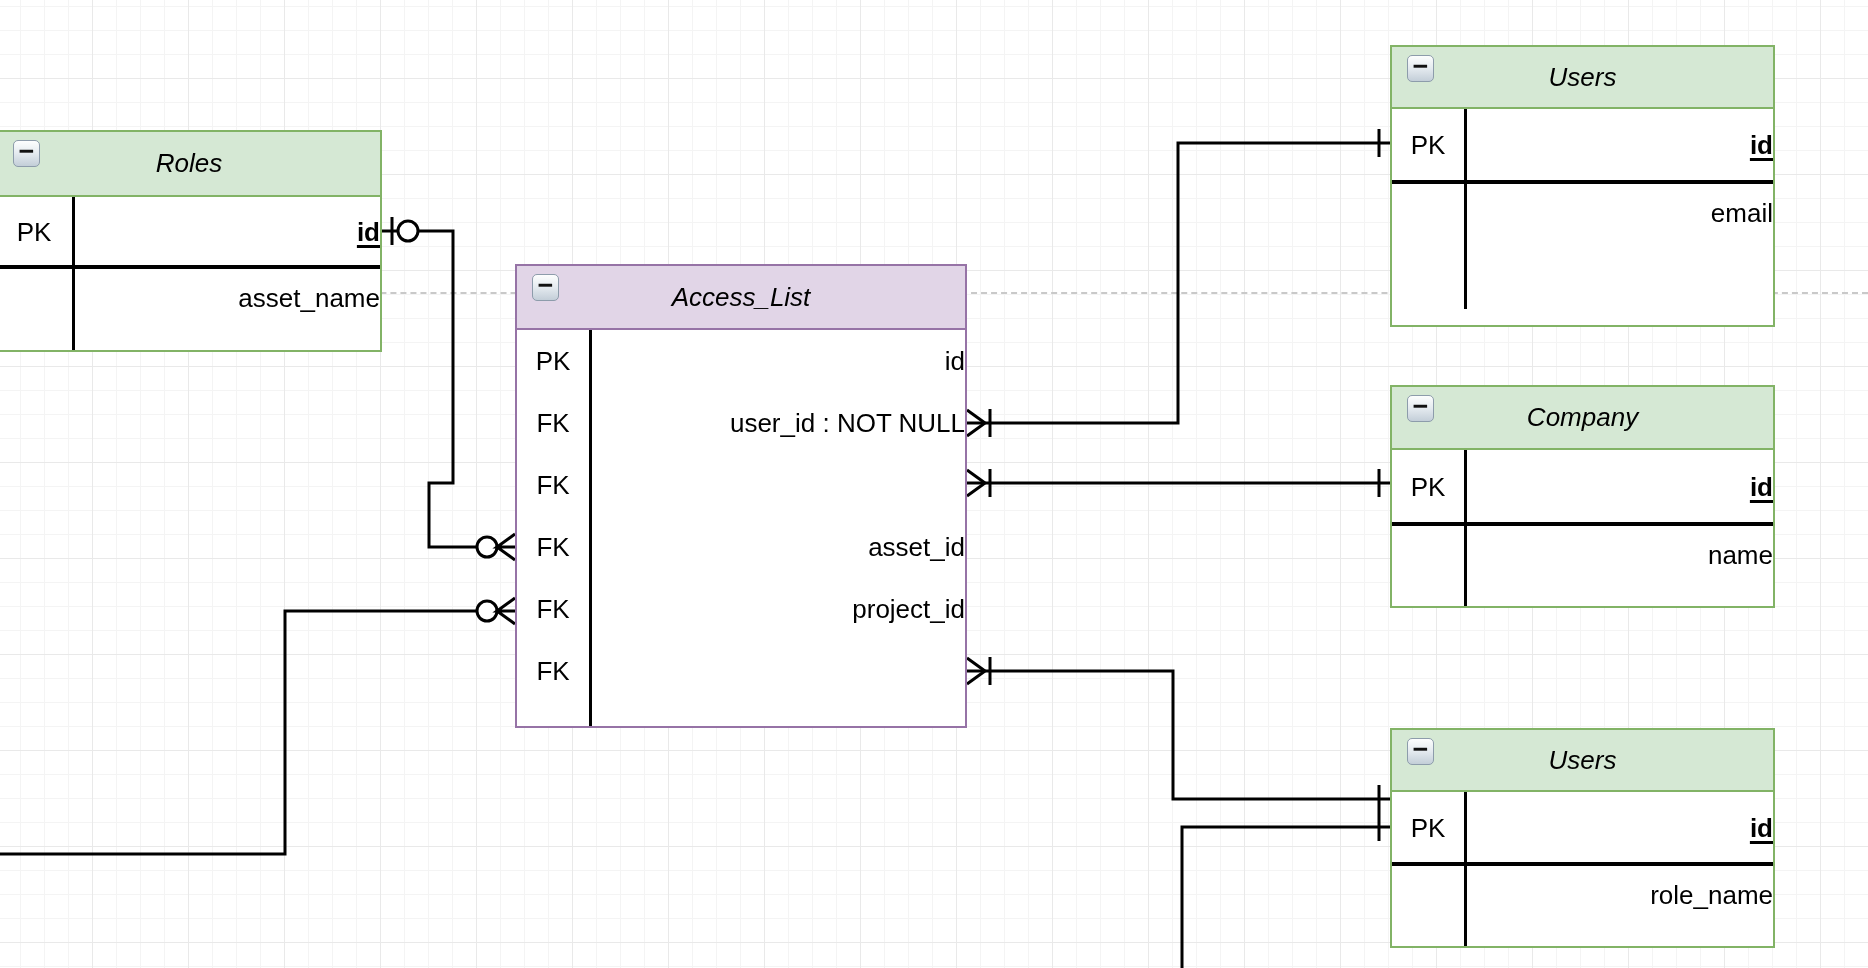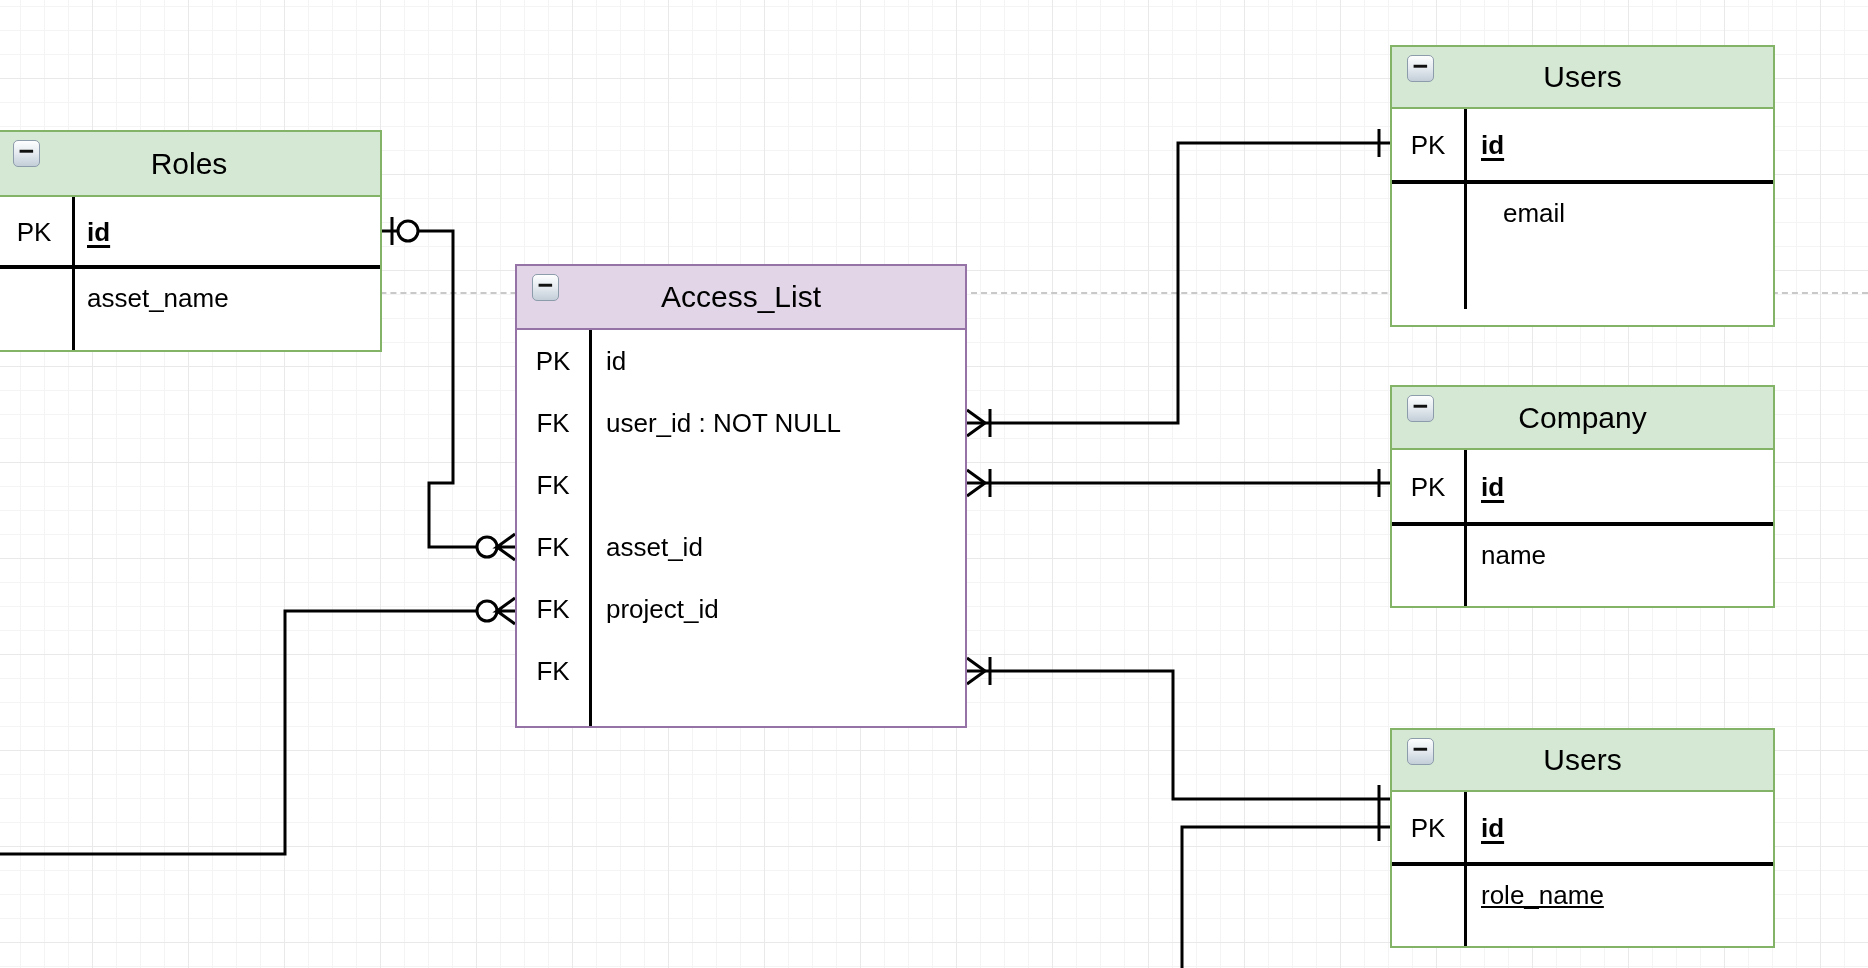--- a/index.html
+++ b/index.html
@@ -28,36 +28,36 @@
   svg.connectors circle { stroke: #000; stroke-width: 3; fill: #fff; }
 
   .tbl { position: absolute; background: #fff; z-index: 3; }
   .tbl.green  { border: 2px solid #82b366; }
   .tbl.purple { border: 2px solid #9673a6; }
 
   .thead { position: relative; display: flex; align-items: center; justify-content: center; }
   .green  .thead { background: #d5e8d4; border-bottom: 2px solid #82b366; }
   .purple .thead { background: #e1d5e7; border-bottom: 2px solid #9673a6; }
 
-  .title { font-size: 30px; }
+  .title { font-size: 26px; font-style: italic; }
 
   .collapse {
     position: absolute; left: 15px; top: 8px; width: 27px; height: 27px;
     border: 1px solid #8d9cab; border-radius: 5px;
     background: linear-gradient(180deg, #fdfefe 0%, #e4eaef 50%, #c3ced8 100%);
     display: flex; align-items: center; justify-content: center;
     font-size: 27px; font-weight: bold; color: #111; line-height: 1;
     padding-bottom: 4px;
   }
 
   .tbody { position: relative; }
   .vdiv  { position: absolute; width: 3px; background: #000; top: 0; }
   .thick { position: absolute; left: 0; right: 0; height: 4px; background: #000; }
 
-  .row { display: flex; align-items: center; }
+  .row { display: flex; align-items: center; justify-content: space-between; }
   .key   { width: 72px; flex: none; text-align: center; font-size: 26px; }
   .field { padding-left: 17px; font-size: 26px; white-space: pre; }
   .row.pk .field { font-weight: bold; text-decoration: underline; text-decoration-thickness: 2.5px; text-underline-offset: 4px; }
 </style>
 </head>
 <body>
 
 <div class="canvas">
 
   <div class="guide-line"></div>
@@ -199,20 +199,20 @@
       <span class="collapse">−</span>
       <span class="title">Users</span>
     </div>
     <div class="tbody" style="height:154px;">
       <div class="vdiv" style="left:72px; height:154px;"></div>
       <div class="row pk" style="height:72px;">
         <span class="key">PK</span>
         <span class="field">id</span>
       </div>
       <div class="thick" style="top:70px;"></div>
-      <div class="row" style="height:62px;text-decoration:underline;">
+      <div class="row" style="height:62px;">
         <span class="key"></span>
         <span class="field">role_name</span>
       </div>
     </div>
   </div>
 
 </div>
 
 </body></html>

